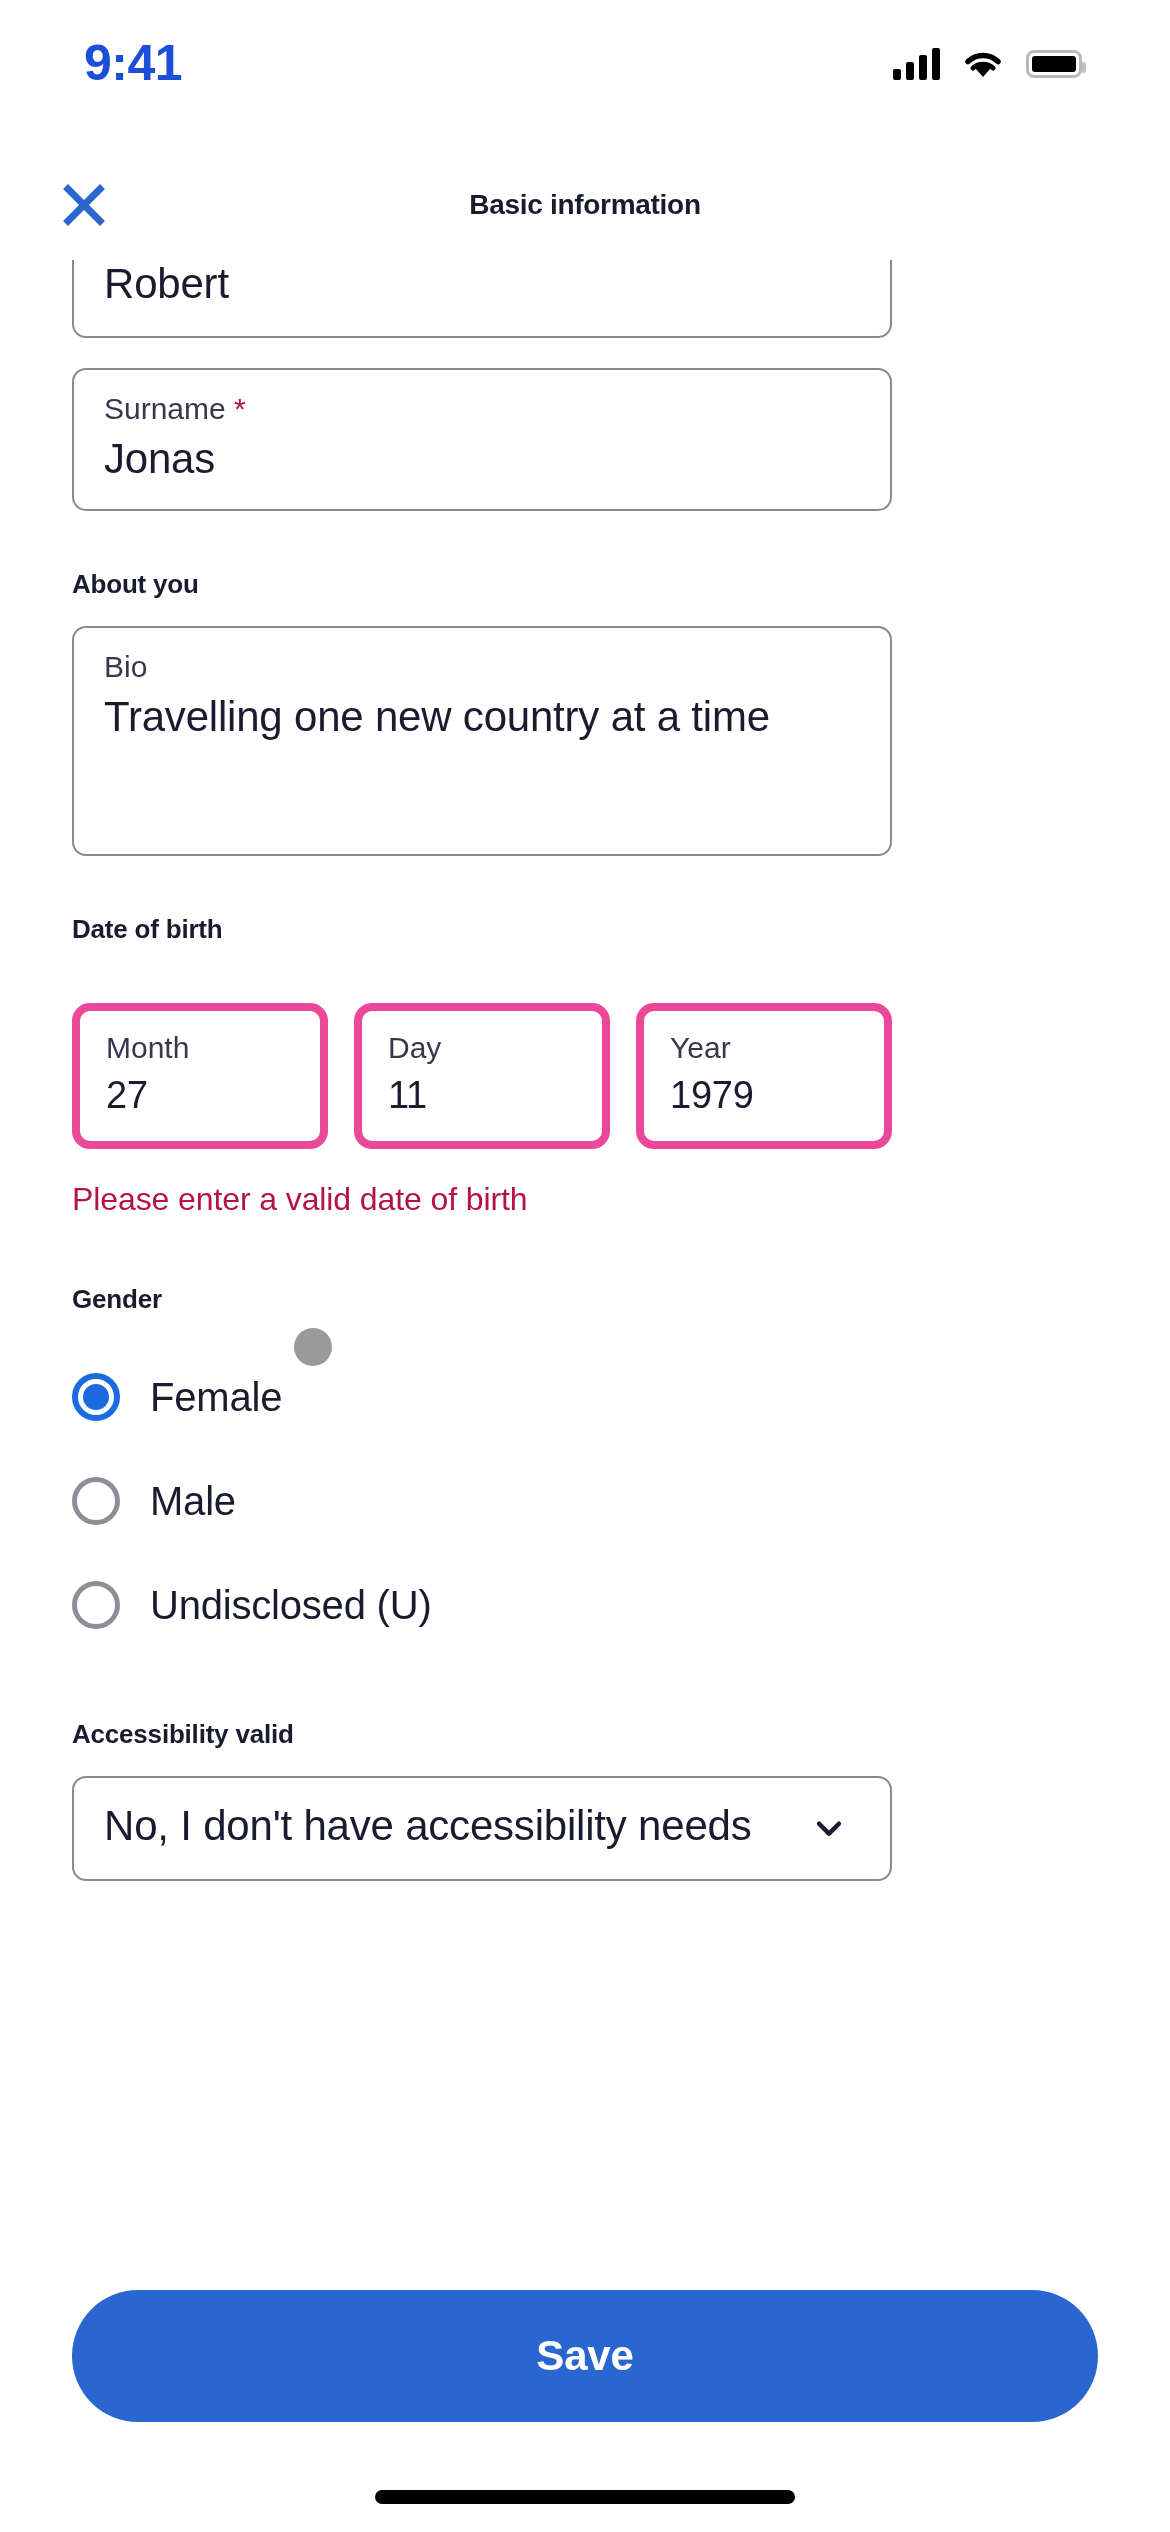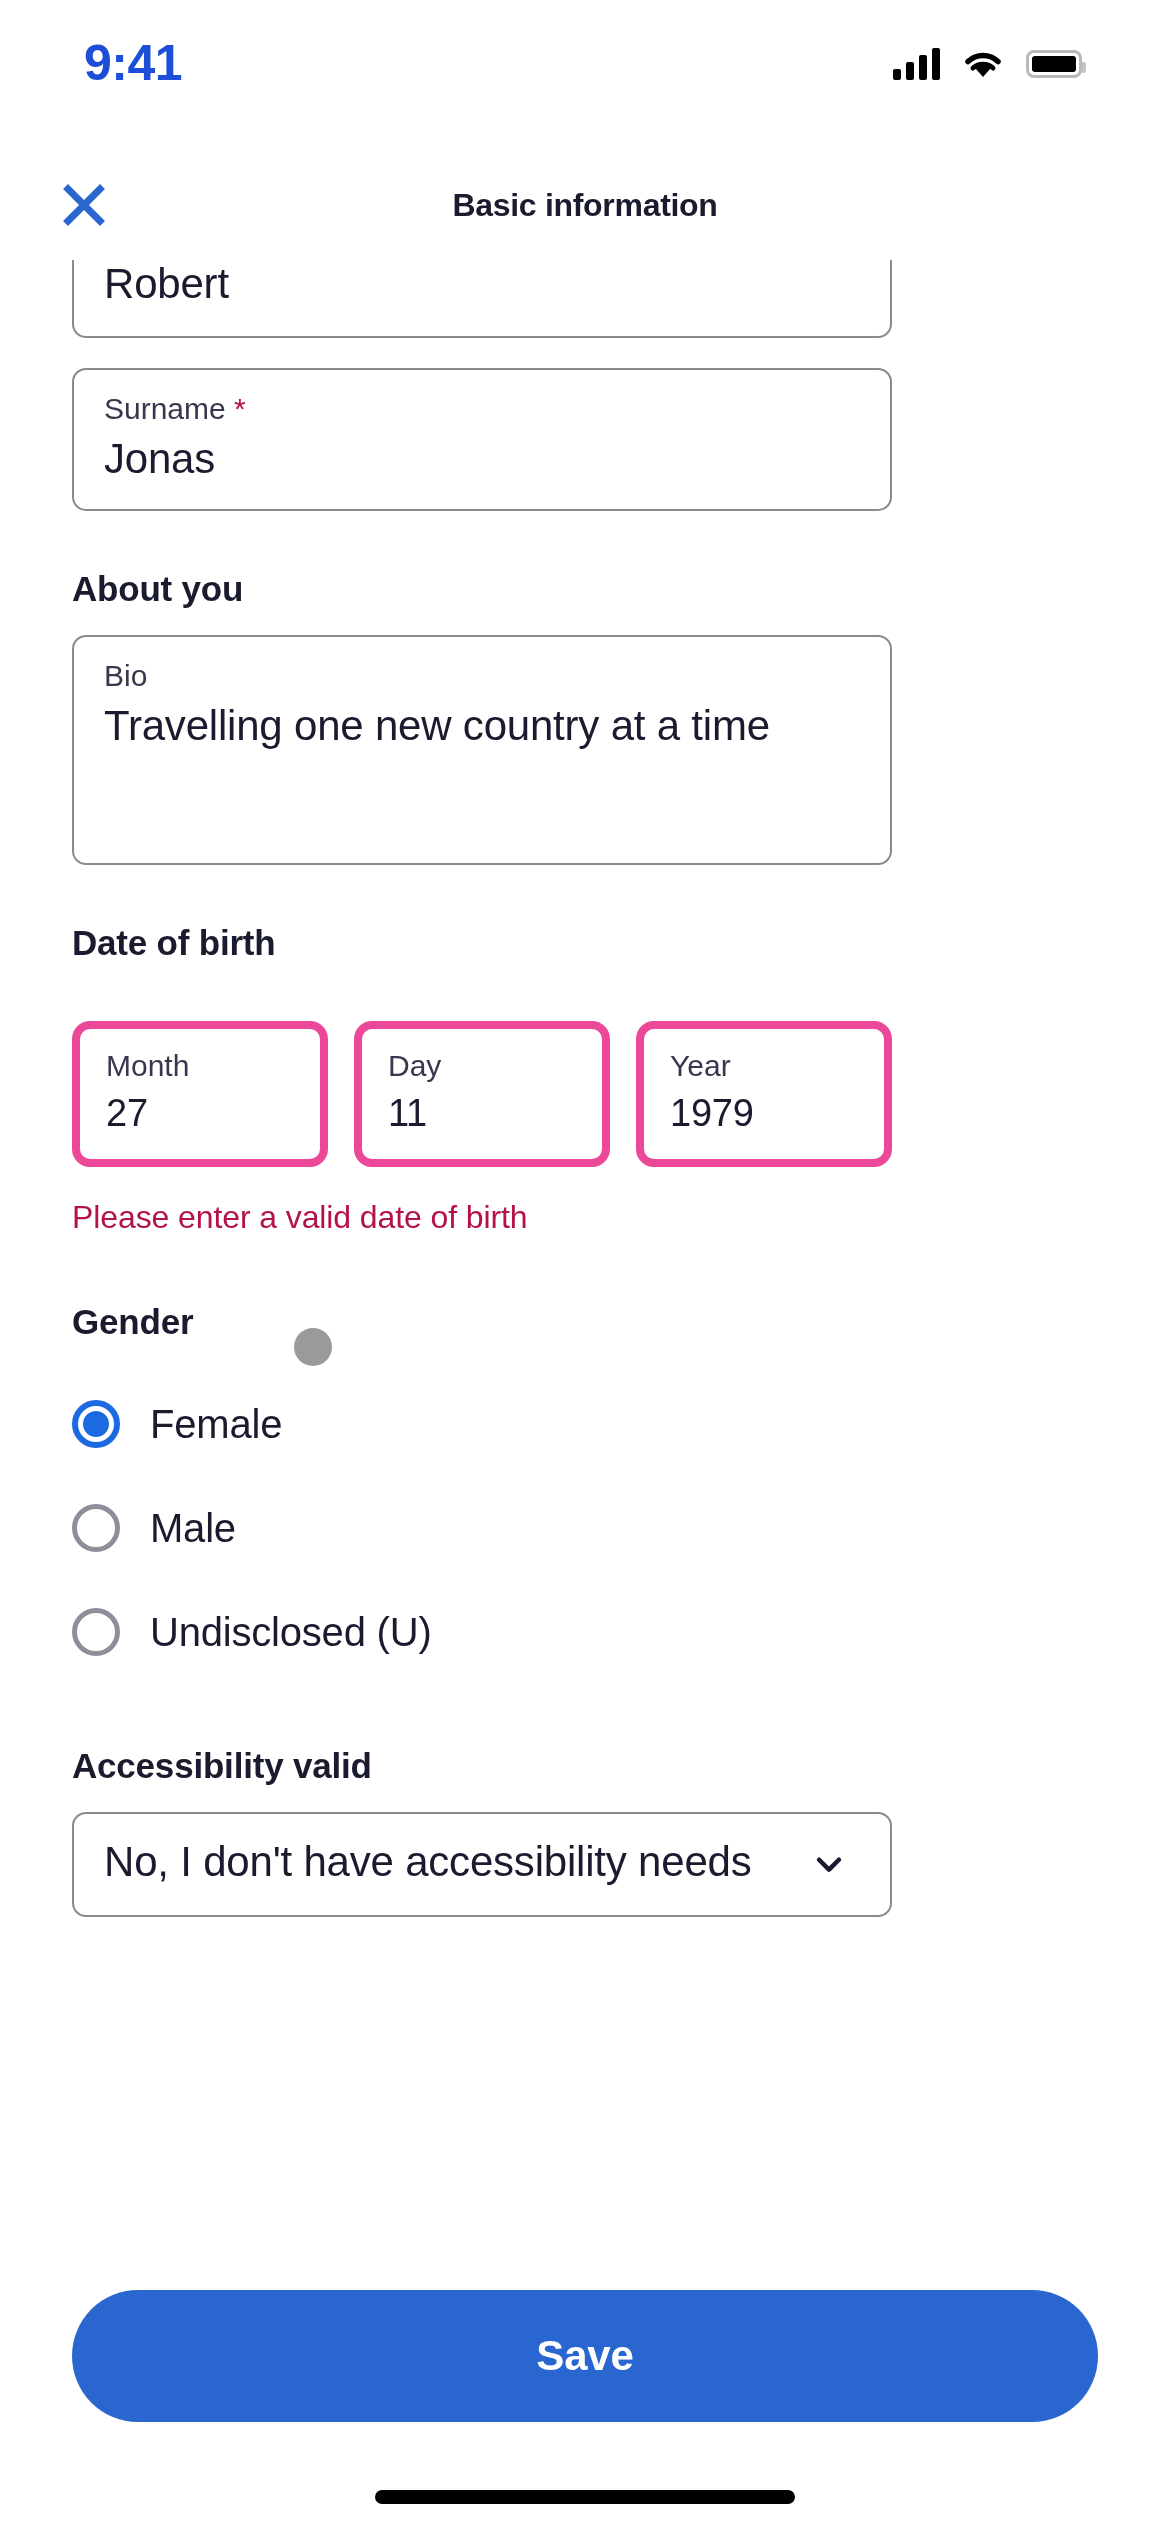--- a/index.html
+++ b/index.html
@@ -51,21 +51,21 @@
     display:flex; align-items:center;
   }
   .close-btn {
     position:absolute; left:56px; top:50%; transform:translateY(-50%);
     width:56px; height:56px;
     display:flex; align-items:center; justify-content:center;
     cursor:pointer; background:transparent; border:none;
   }
   .page-title {
     width:100%; text-align:center;
-    font-size:32px; font-weight:700; color:#1b1b2f;
+    font-size:28px; font-weight:700; color:#1b1b2f;
     letter-spacing:-0.3px;
   }
 
   
   .content {
     position:absolute; top:260px; left:0;
     width:964px; height:2010px;
     overflow:hidden;
   }
 
@@ -89,21 +89,21 @@
   }
   .req { color:#b3124b; font-size:30px; }
   .field-value {
     font-size:42px; color:#1b1b2f; line-height:1.25;
     letter-spacing:-0.2px;
   }
   .field.clipped .field-value { margin-top:-2px; }
 
   .section-title {
     margin:58px 72px 26px 72px;
-    font-size:35px; font-weight:700; color:#1b1b2f;
+    font-size:26px; font-weight:700; color:#1b1b2f;
     letter-spacing:-0.2px;
   }
 
   .bio-box { height:230px; }
 
   
   .date-row {
     display:flex; gap:26px;
     margin:0 72px;
   }

